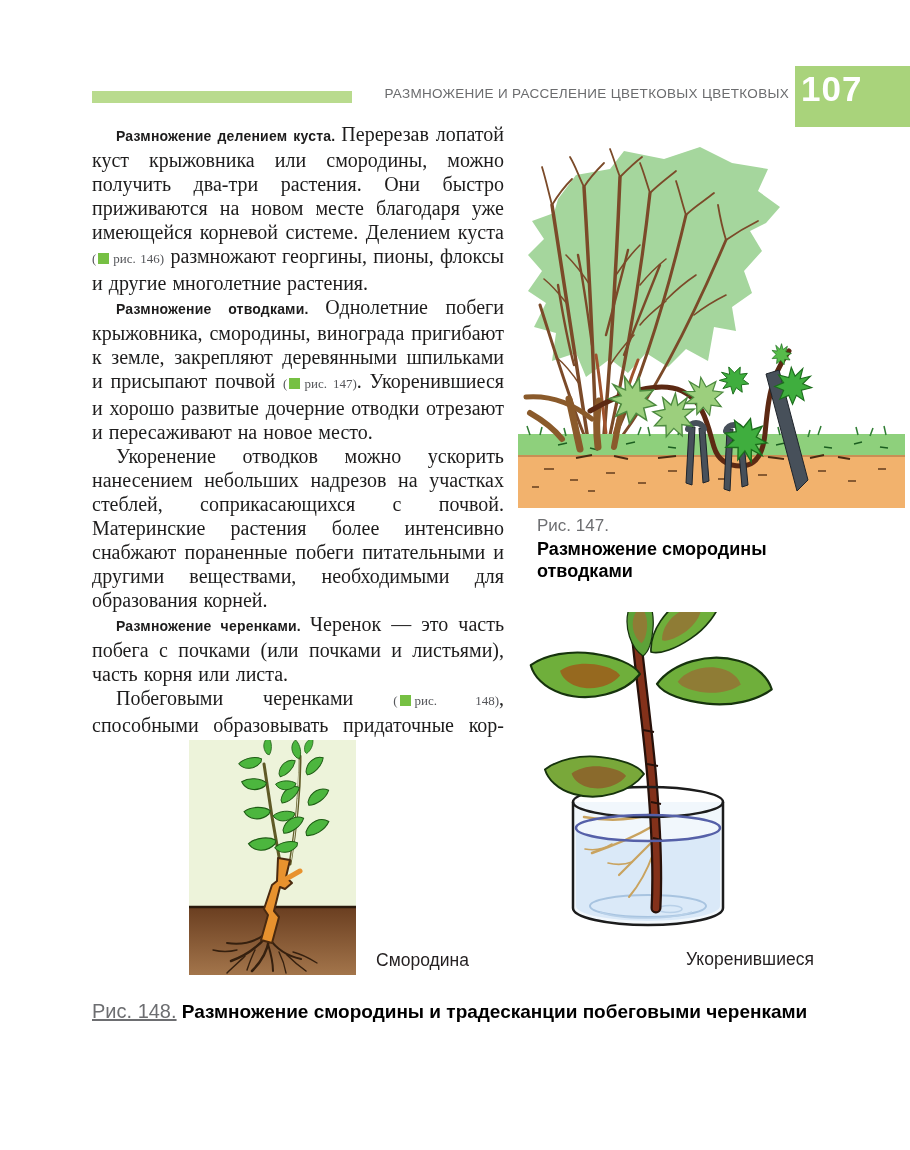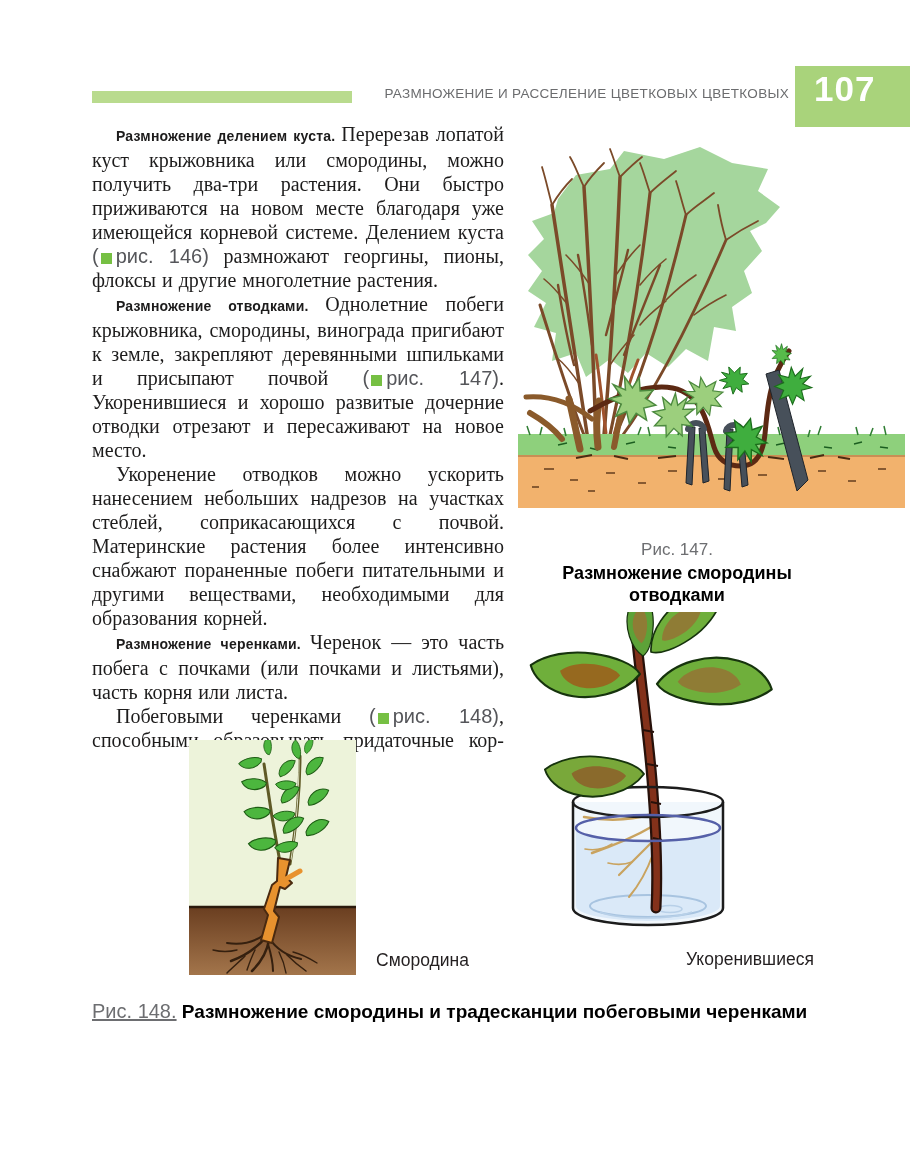--- a/index.html
+++ b/index.html
@@ -3,36 +3,36 @@
 <meta charset="utf-8">
 <style>
   html,body{margin:0;padding:0;background:#ffffff;}
   .page{position:relative;width:910px;height:1150px;background:#fff;overflow:hidden;
         font-family:"Liberation Sans",sans-serif;}
   
   .hbar{position:absolute;left:92px;top:91px;width:260px;height:12px;background:var(--bar,#b9db8e);}
   .runtitle{position:absolute;left:300px;top:86px;width:489px;text-align:right;
             font-size:13.5px;letter-spacing:.3px;color:var(--titlegray,#6b6c6e);}
   .pagebox{position:absolute;left:795px;top:66px;width:115px;height:61px;background:var(--pbox,#a9d37b);
-           color:#fff;font-weight:bold;font-size:35px;line-height:45px;box-sizing:border-box;padding-left:19px;
+           color:#fff;font-weight:bold;font-size:35px;line-height:45px;box-sizing:border-box;padding-left:6px;
            letter-spacing:1px;}
   
   .textcol{position:absolute;left:92px;top:122px;width:412px;}
   .para{margin:0;text-indent:24px;text-align:justify;
         font-family:"Liberation Serif",serif;font-size:20px;line-height:24px;color:#1d1c1c;
         word-spacing:1px;}
   .jlast{text-align-last:justify;}
   .seg-b{font-family:"Liberation Sans",sans-serif;font-weight:700;font-size:14px;letter-spacing:.2px;}
   .seg-i{}
-  .seg-r{font-family:Liberation Sans, sans-serif;font-size:20px;color:#55565a;white-space:nowrap;}
+  .seg-r{font-family:Liberation Serif, serif;font-size:13px;color:#55565a;white-space:nowrap;}
   .sq{display:inline-block;width:11px;height:11px;background:var(--figgreen,#76c043);
       margin:0 4px 0 2px;vertical-align:-1px;}
   
   .fig147{position:absolute;left:518px;top:135px;width:387px;height:373px;}
-  .cap147{position:absolute;left:537px;top:540px;width:280px;text-align:center;}
+  .cap147{position:absolute;left:537px;top:516px;width:280px;}
   .figlabel{color:var(--capgray,#6d6e71);font-size:17px;}
   .cap147 .figbold{margin-top:2px;}
   .figbold{color:#000000;font-weight:700;font-size:18px;line-height:22px;}
   .fig148a{position:absolute;left:189px;top:740px;width:167px;height:235px;}
   .fig148b{position:absolute;left:520px;top:612px;width:280px;height:343px;}
   .plantlabel{position:absolute;font-size:17.5px;color:#231f20;}
   .lbl-smorodina{left:376px;top:950px;}
   .lbl-trad{left:686px;top:949px;}
   .cap148{position:absolute;left:92px;top:1000px;width:760px;font-size:19px;}
   .cap148 .figlabel{font-size:20px;text-decoration:underline;}

